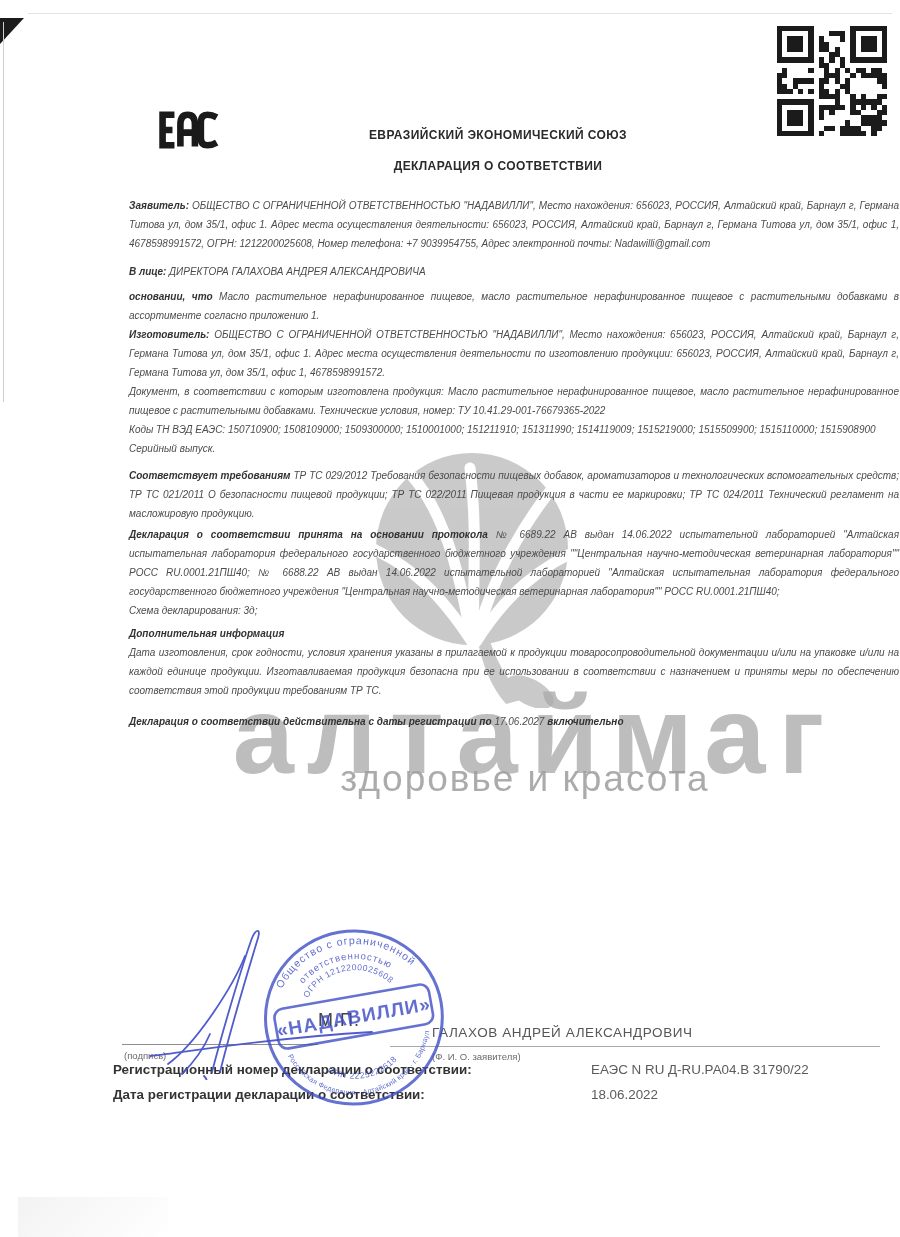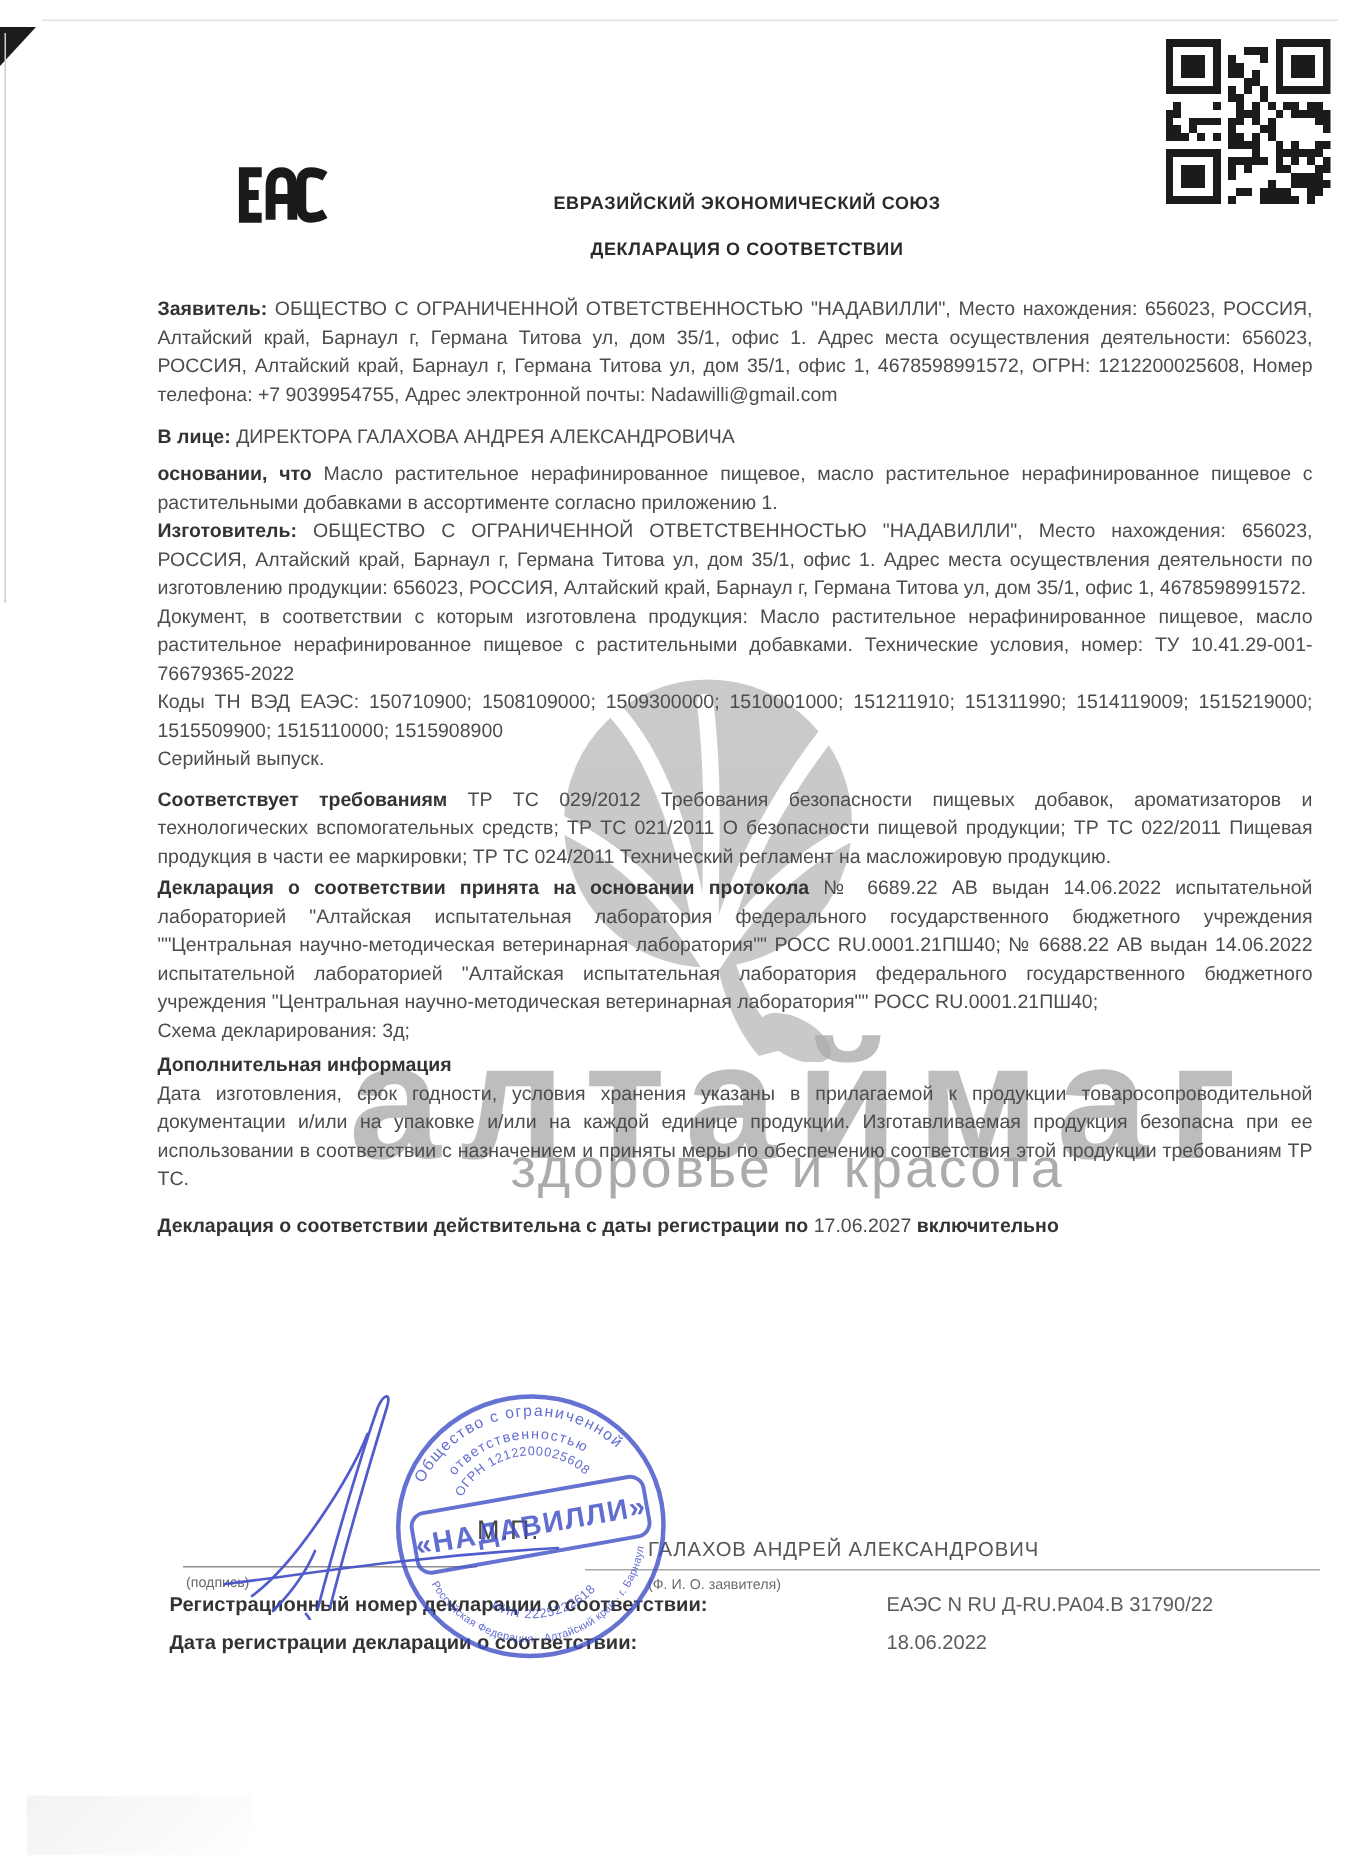--- a/index.html
+++ b/index.html
@@ -20,23 +20,23 @@
   .title.t2{top:159px;}
   .qr{position:absolute;left:777px;top:26px;width:110px;height:110px;}
   
   .wm{position:absolute;z-index:0;}
   .wm-tree{left:292px;top:446px;width:368px;height:262px;}
   .wm-word{left:170px;top:680px;width:730px;text-align:center;
         font-size:110px;font-weight:bold;letter-spacing:13px;color:#ababab;opacity:.78;line-height:1;}
   .wm-tag{left:150px;top:760px;width:750px;text-align:center;
         font-size:37px;color:#9d9d9d;opacity:.85;letter-spacing:2px;line-height:1;}
   
-  .doc-text{position:absolute;z-index:1;left:105px;top:196px;width:770px;
-        font-size:13px;line-height:19px;color:#4c4c4c;
-        text-align:justify;text-align-last:left;}
+  .doc-text{position:absolute;z-index:1;left:129px;top:196px;width:770px;
+        font-size:10px;line-height:19px;color:#4c4c4c;
+        text-align:justify;text-align-last:left;font-style:italic;}
   .doc-text p{margin:0;}
   .doc-text b{color:#333333;}
   p.mt-person{margin-top:9px;}
   p.mt-declares{margin-top:6px;}
   p.mt-compliance{margin-top:8px;}
   p.mt-basis{margin-top:2px;}
   p.mt-addhead{margin-top:4px;}
   p.mt-validity{margin-top:12px;}
   
   .sig-line-left{position:absolute;left:122px;top:1044px;width:196px;height:1px;background:#8e8e8e;z-index:2;}

